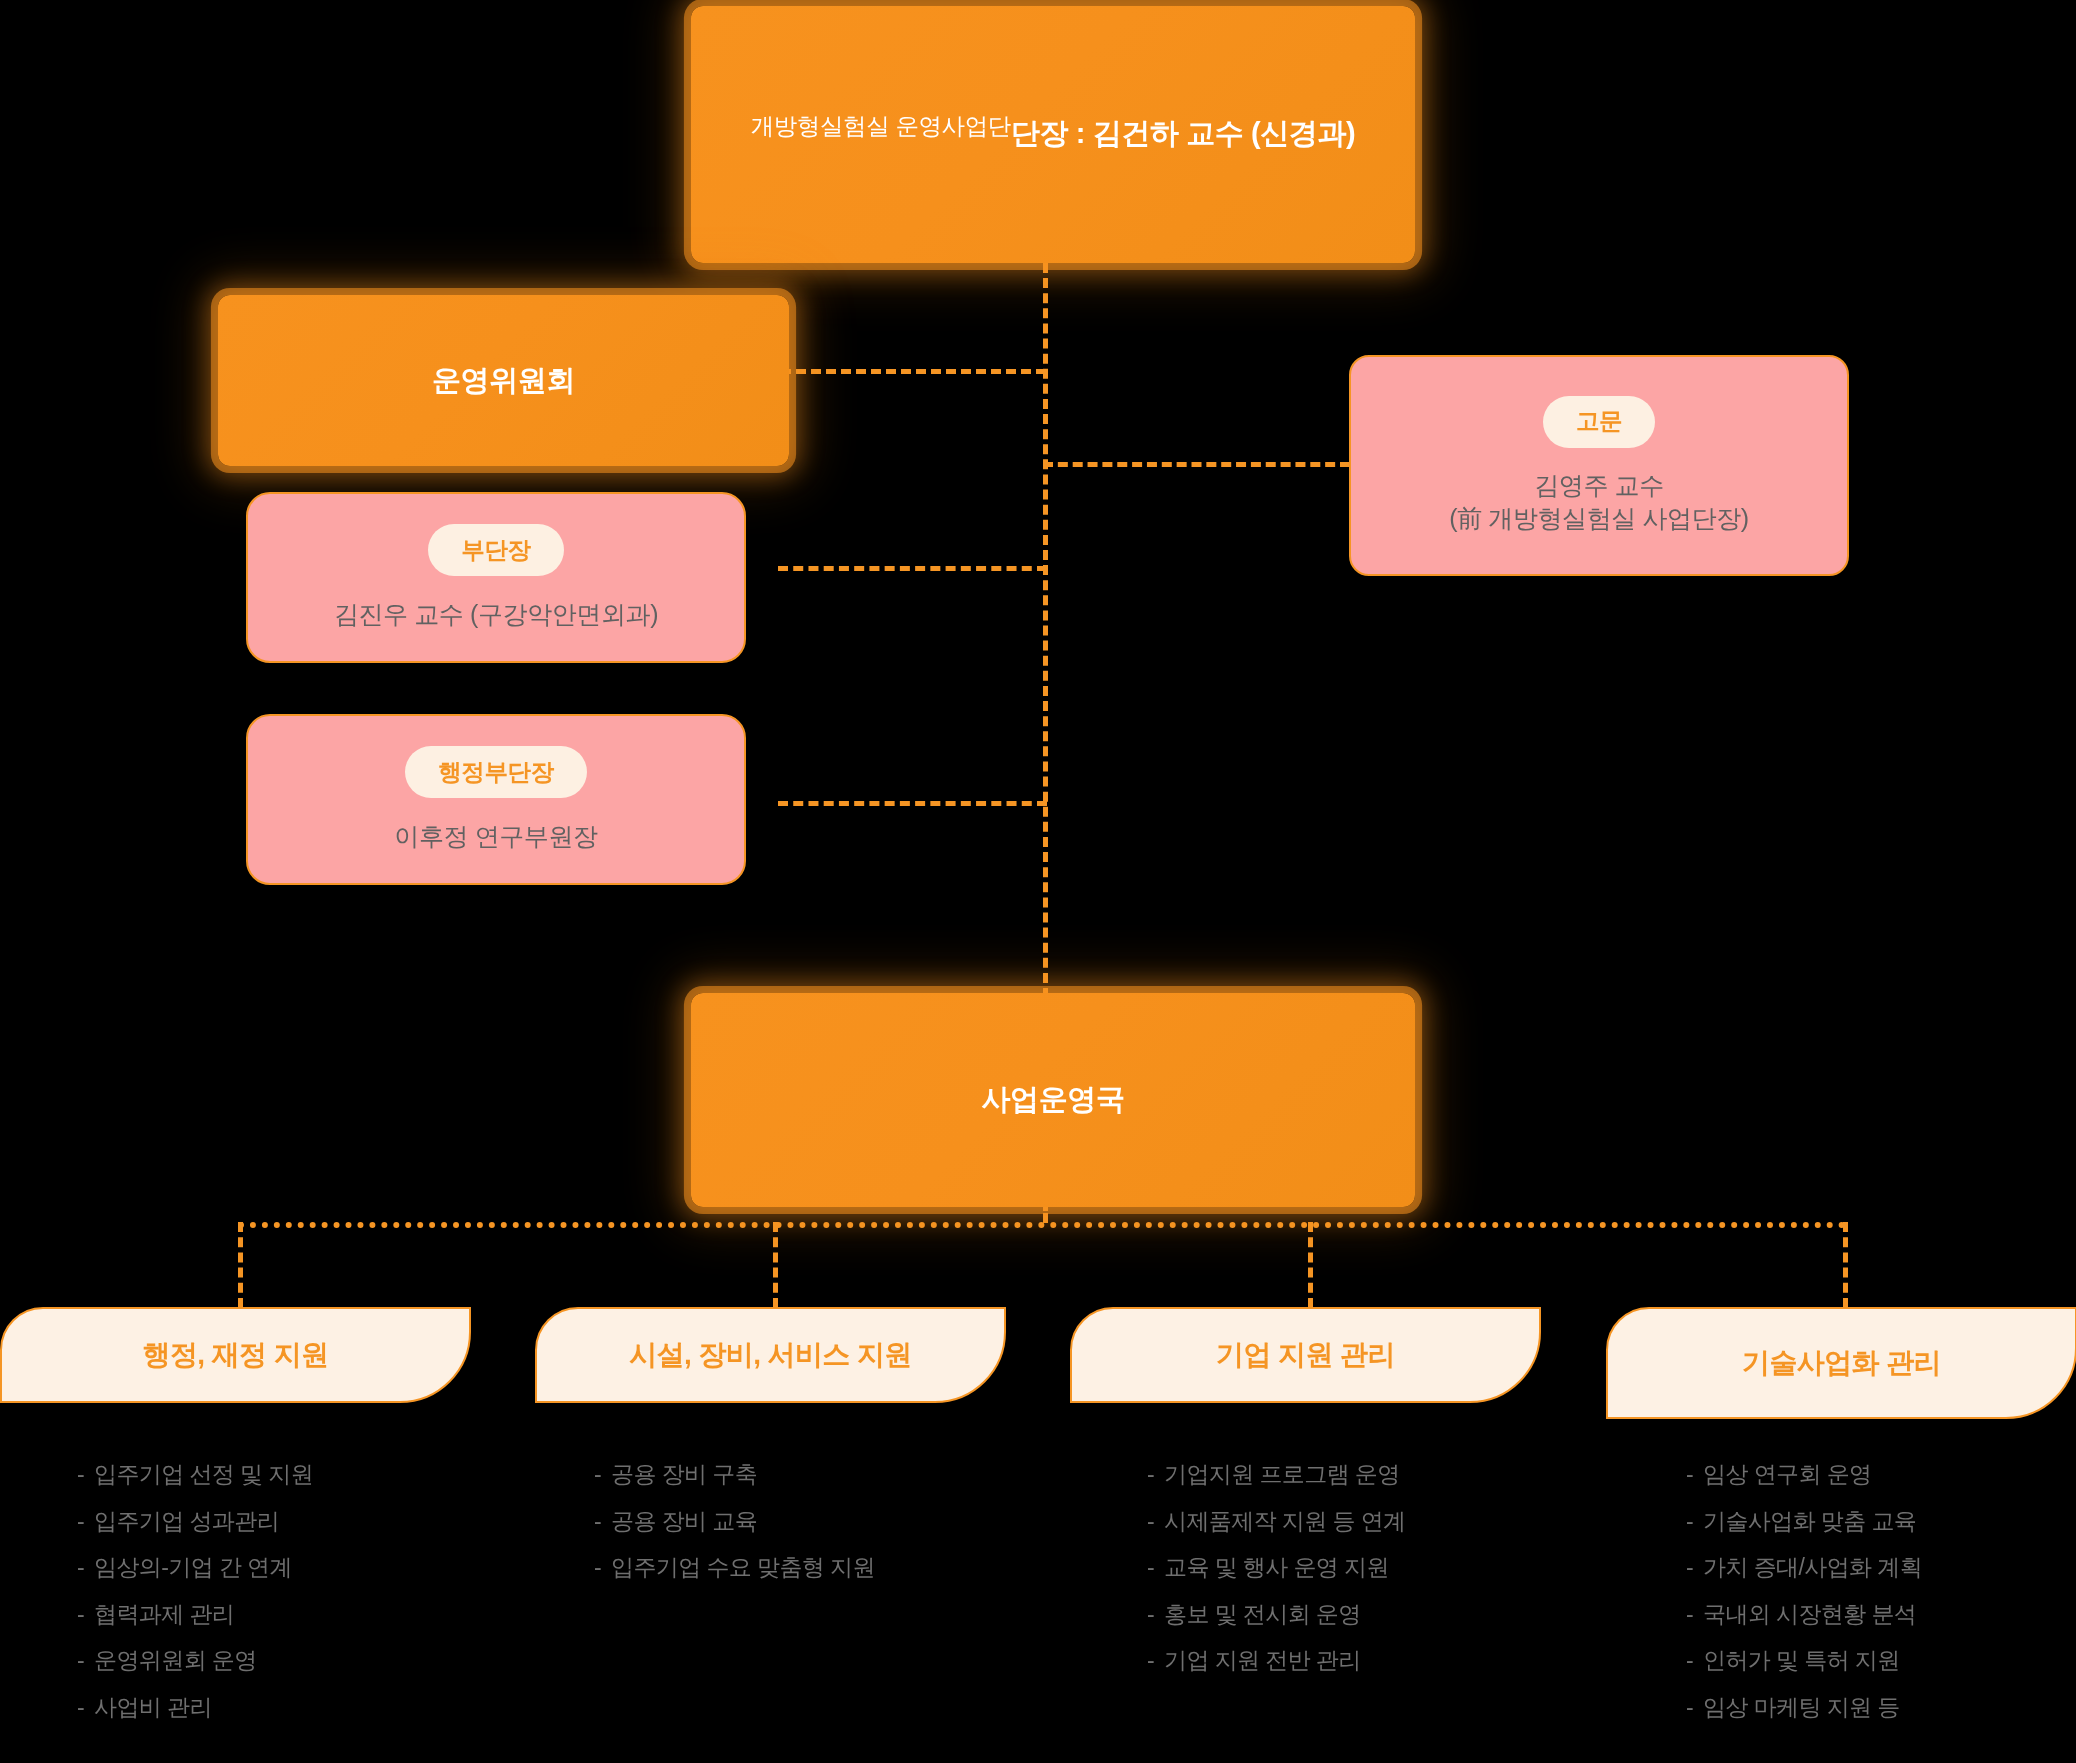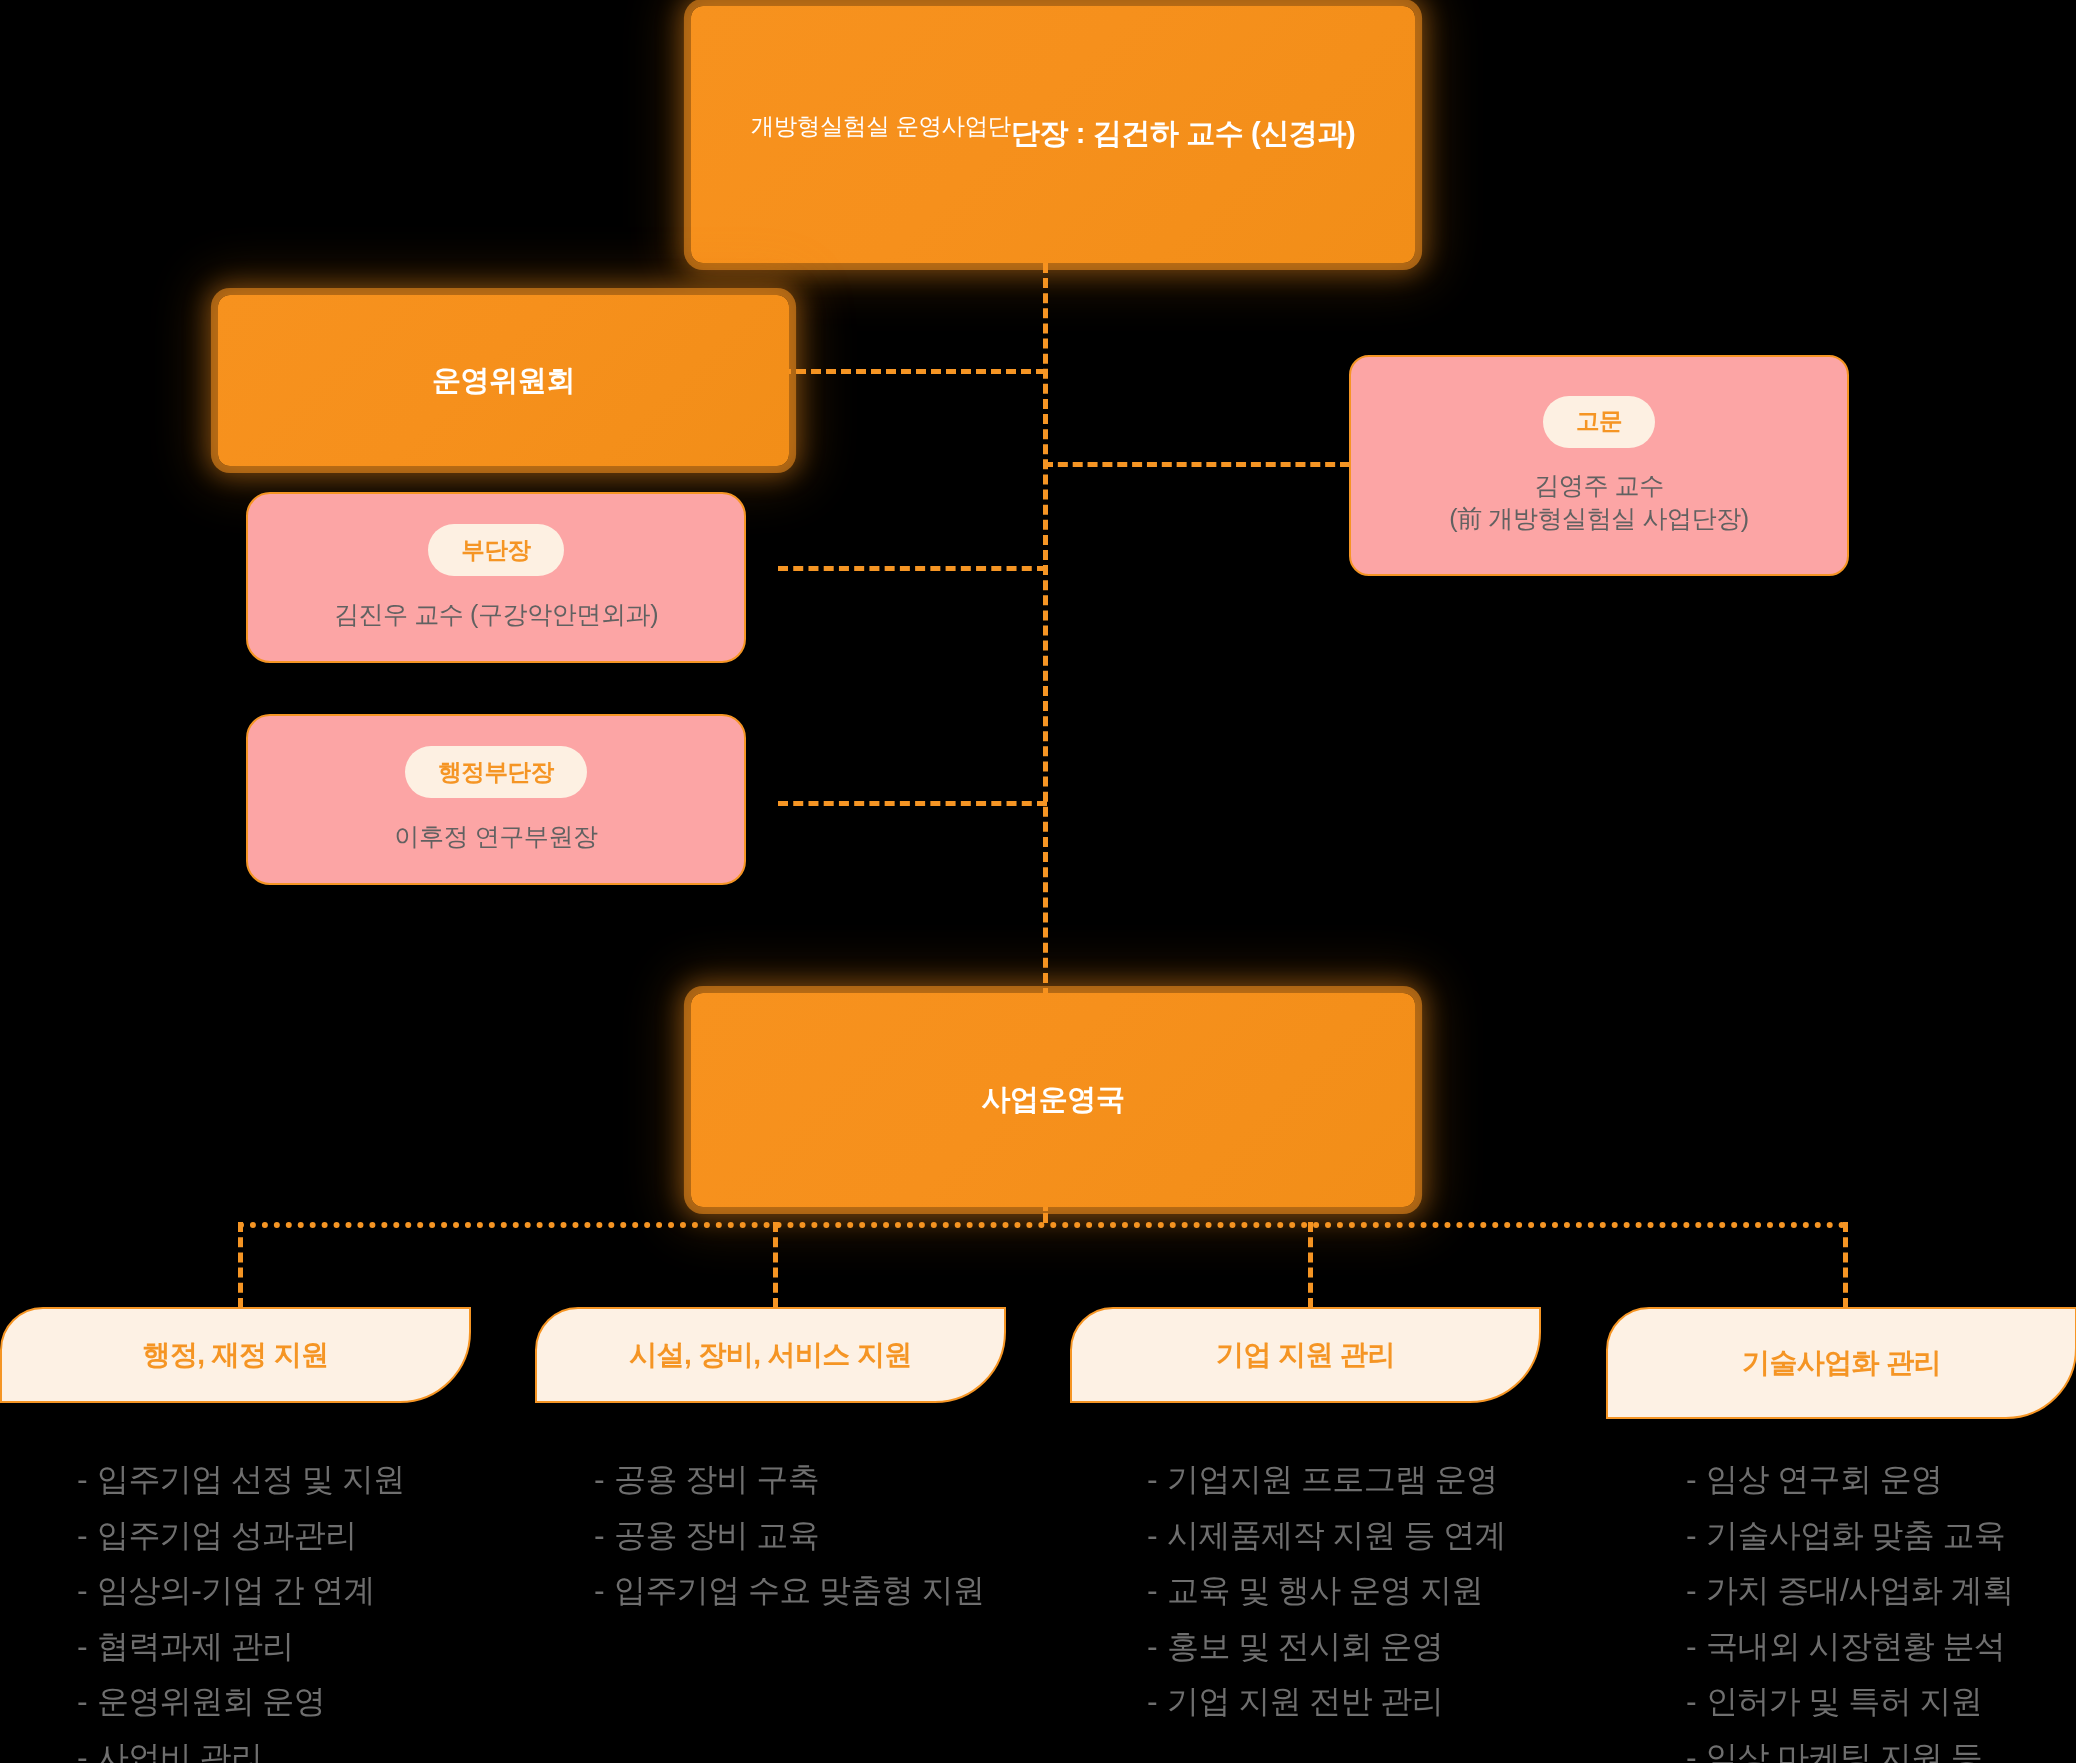--- a/index.html
+++ b/index.html
@@ -130,21 +130,21 @@
     white-space: nowrap;
     text-align: right;
   }
 
   
   .bullet-list {
     position: absolute;
     list-style: none;
   }
   .bullet-list li {
-    font-size: 32px;
+    font-size: 23px;
     font-weight: 400;
     color: #6F6F6F;
     letter-spacing: -0.6px;
     line-height: 1.0;
     margin-bottom: 23.5px;
     white-space: nowrap;
   }
   .bullet-list li .dash { margin-right: 10px; }
 </style>
 </head>

